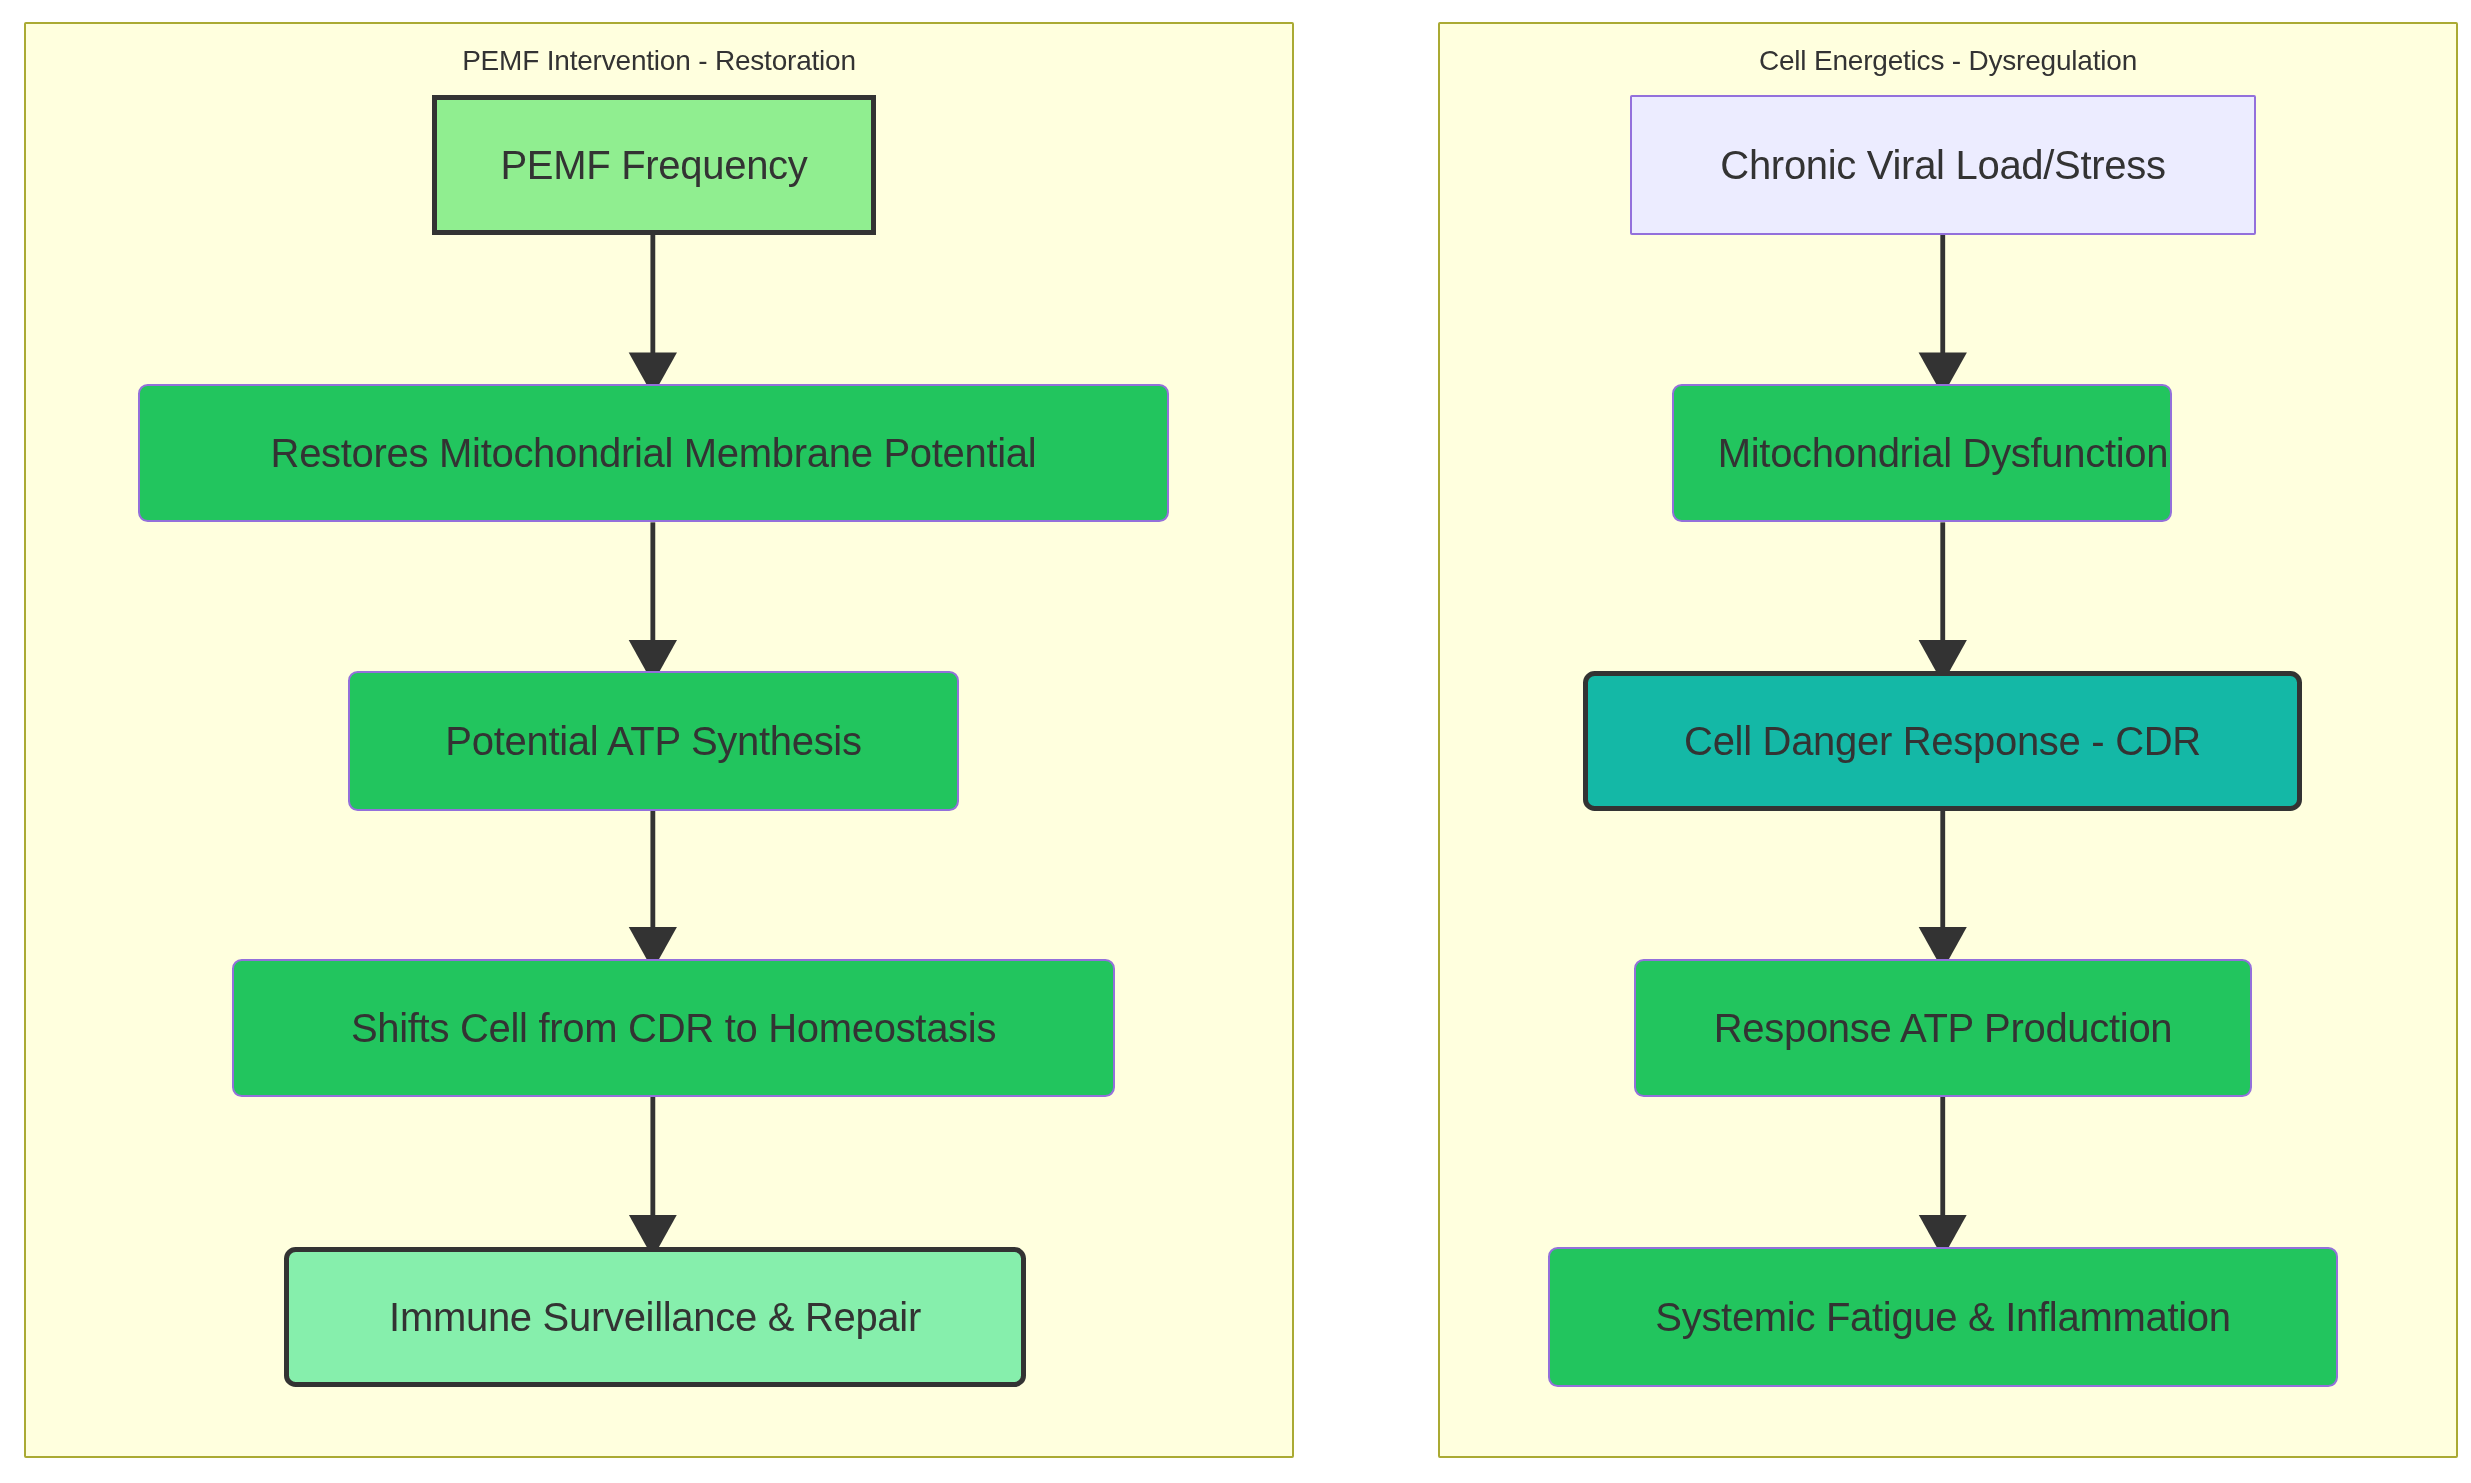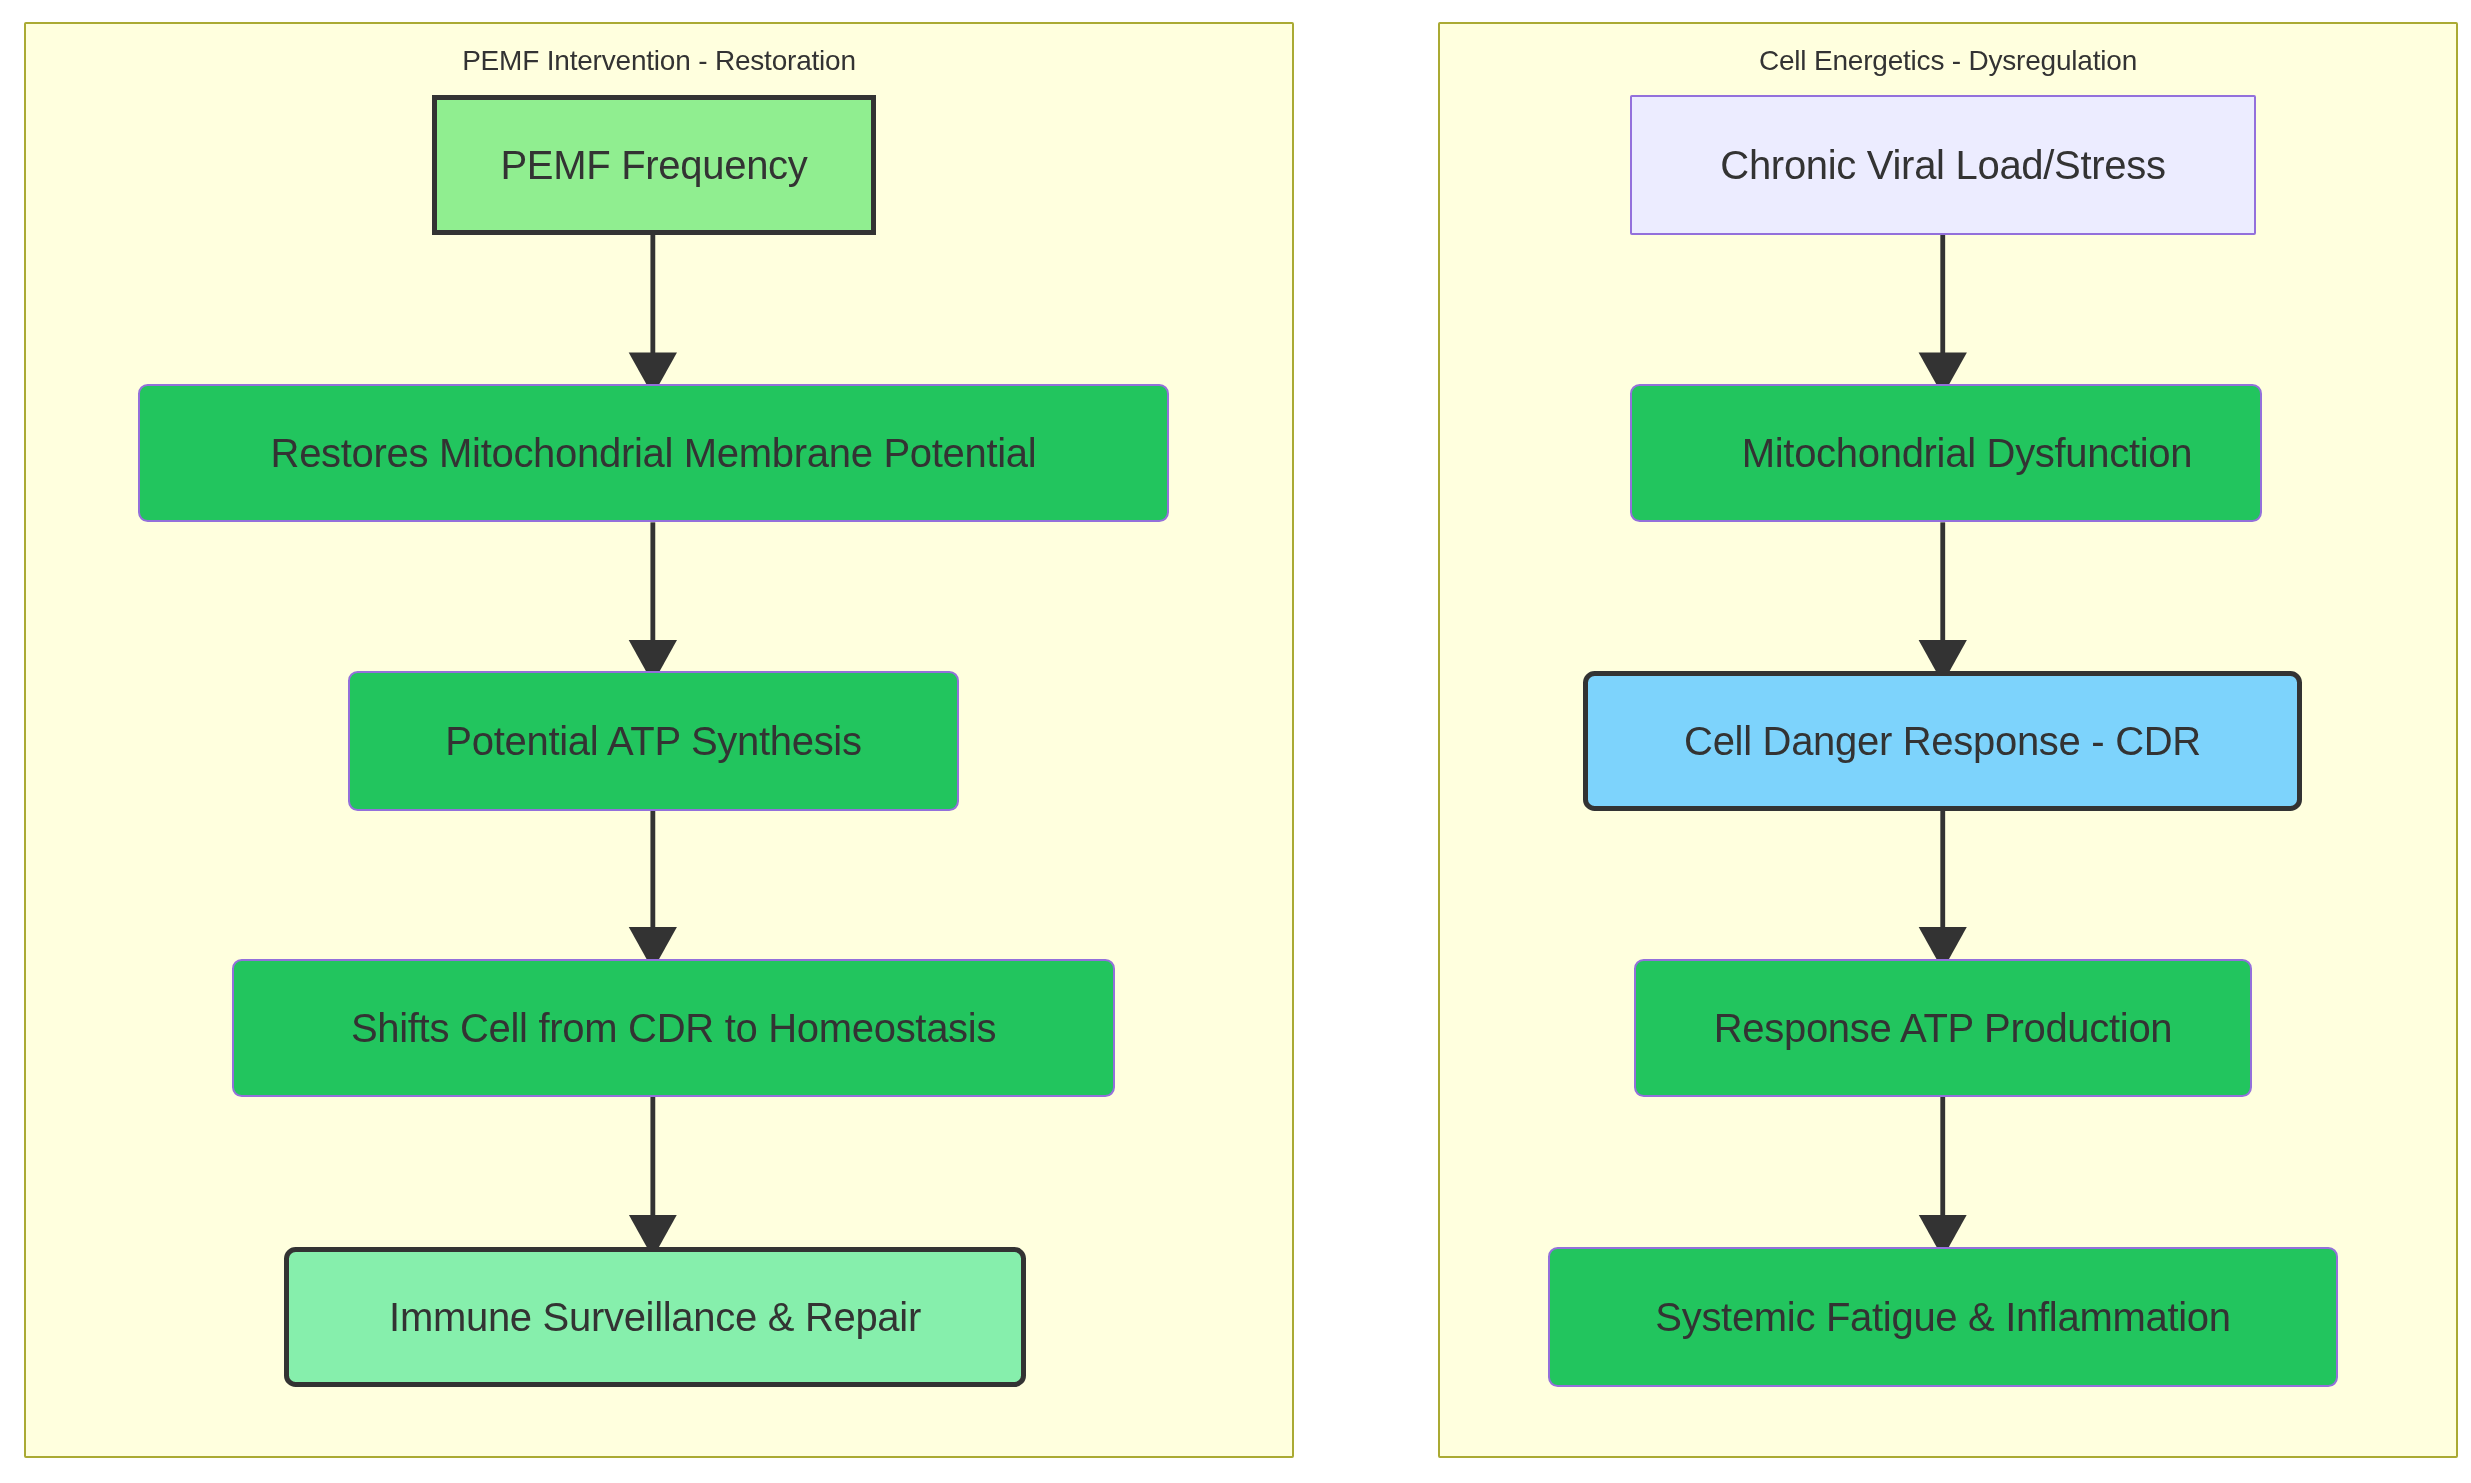--- a/index.html
+++ b/index.html
@@ -64,21 +64,21 @@
     border: 2.9px solid #9370db;
     border-radius: 9.7px;
   }
   
   .node.start {
     background: #90ee90;
     border: 5.8px solid #333333;
     border-radius: 0px;
   }
   .node.danger {
-    background: #7dd3fc;
+    background: #14b8a6;
     border: 5.8px solid #333333;
     border-radius: 11.6px;
   }
   .node.good {
     background: #86efac;
     border: 5.8px solid #333333;
     border-radius: 11.6px;
   }
   .node.plain-square {
     background: #ececff;
@@ -148,21 +148,21 @@
   <div class="node default" style="left:138px; top:384px; width:1031px; height:138px;">Restores Mitochondrial Membrane Potential</div>
 
   <div class="node default" style="left:348px; top:671px; width:611px; height:140px;">Potential ATP Synthesis</div>
 
   <div class="node default" style="left:224px; top:959px; width:883px; height:138px;margin-left:8px;">Shifts Cell from CDR to Homeostasis</div>
 
   <div class="node good" style="left:284px; top:1247px; width:742px; height:140px;">Immune Surveillance &amp; Repair</div>
 
   <div class="node plain-square" style="left:1630px; top:95px; width:626px; height:140px;">Chronic Viral Load/Stress</div>
 
-  <div class="node default" style="left:1630px; top:384px; width:632px; height:138px;padding-left:42px;">Mitochondrial Dysfunction</div>
+  <div class="node default" style="left:1672px; top:384px; width:500px; height:138px;padding-left:42px;">Mitochondrial Dysfunction</div>
 
   <div class="node danger" style="left:1583px; top:671px; width:719px; height:140px;">Cell Danger Response - CDR</div>
 
   <div class="node default" style="left:1634px; top:959px; width:618px; height:138px;">Response ATP Production</div>
 
   <div class="node default" style="left:1548px; top:1247px; width:790px; height:140px;">Systemic Fatigue &amp; Inflammation</div>
 
 </div>
 
 

